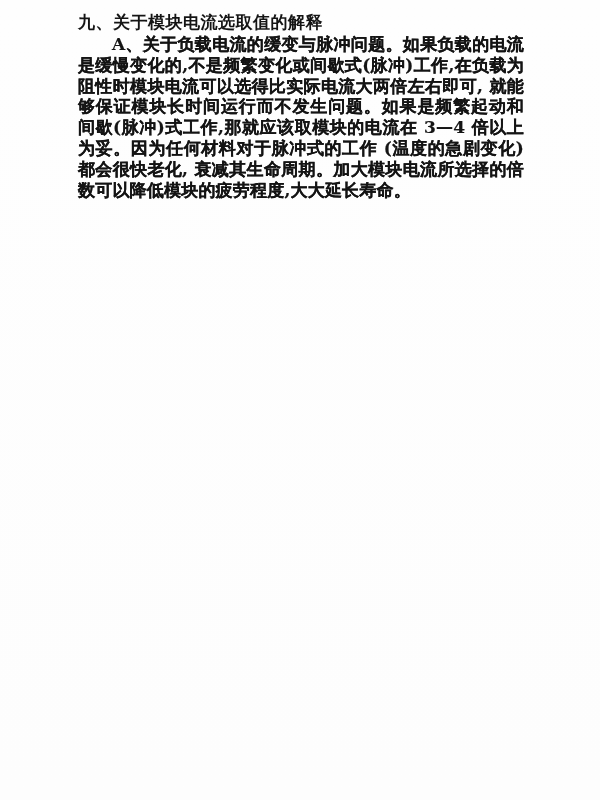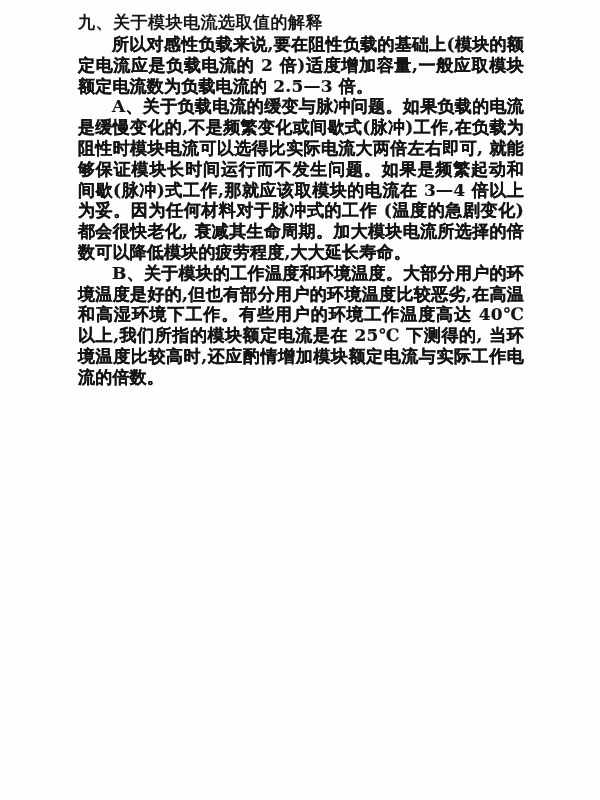--- a/index.html
+++ b/index.html
@@ -44,17 +44,15 @@
     letter-spacing: 0.2px;
     -webkit-text-stroke: 0.2px #141414;
   }
 </style>
 </head>
 <body>
 
 <div class="page">
   <div class="scan-area">
     <h1 class="doc-title">九、关于模块电流选取值的解释</h1>
-    <p class="doc-paragraph">所以对感性负载来说,要在阻性负载的基础上(模块的额定电流应是负载电流的 2 倍)适度增加容量,一般应取模块额定电流数为负载电流的 2.5—3 倍。</p>
     <p class="doc-paragraph">A、关于负载电流的缓变与脉冲问题。如果负载的电流是缓慢变化的,不是频繁变化或间歇式(脉冲)工作,在负载为阻性时模块电流可以选得比实际电流大两倍左右即可, 就能够保证模块长时间运行而不发生问题。如果是频繁起动和间歇(脉冲)式工作,那就应该取模块的电流在 3—4 倍以上为妥。因为任何材料对于脉冲式的工作 (温度的急剧变化) 都会很快老化, 衰减其生命周期。加大模块电流所选择的倍数可以降低模块的疲劳程度,大大延长寿命。</p>
-    <p class="doc-paragraph">B、关于模块的工作温度和环境温度。大部分用户的环境温度是好的,但也有部分用户的环境温度比较恶劣,在高温和高湿环境下工作。有些用户的环境工作温度高达 40℃ 以上,我们所指的模块额定电流是在 25℃ 下测得的, 当环境温度比较高时,还应酌情增加模块额定电流与实际工作电流的倍数。</p>
   </div>
 </div>
 
 </body></html>

